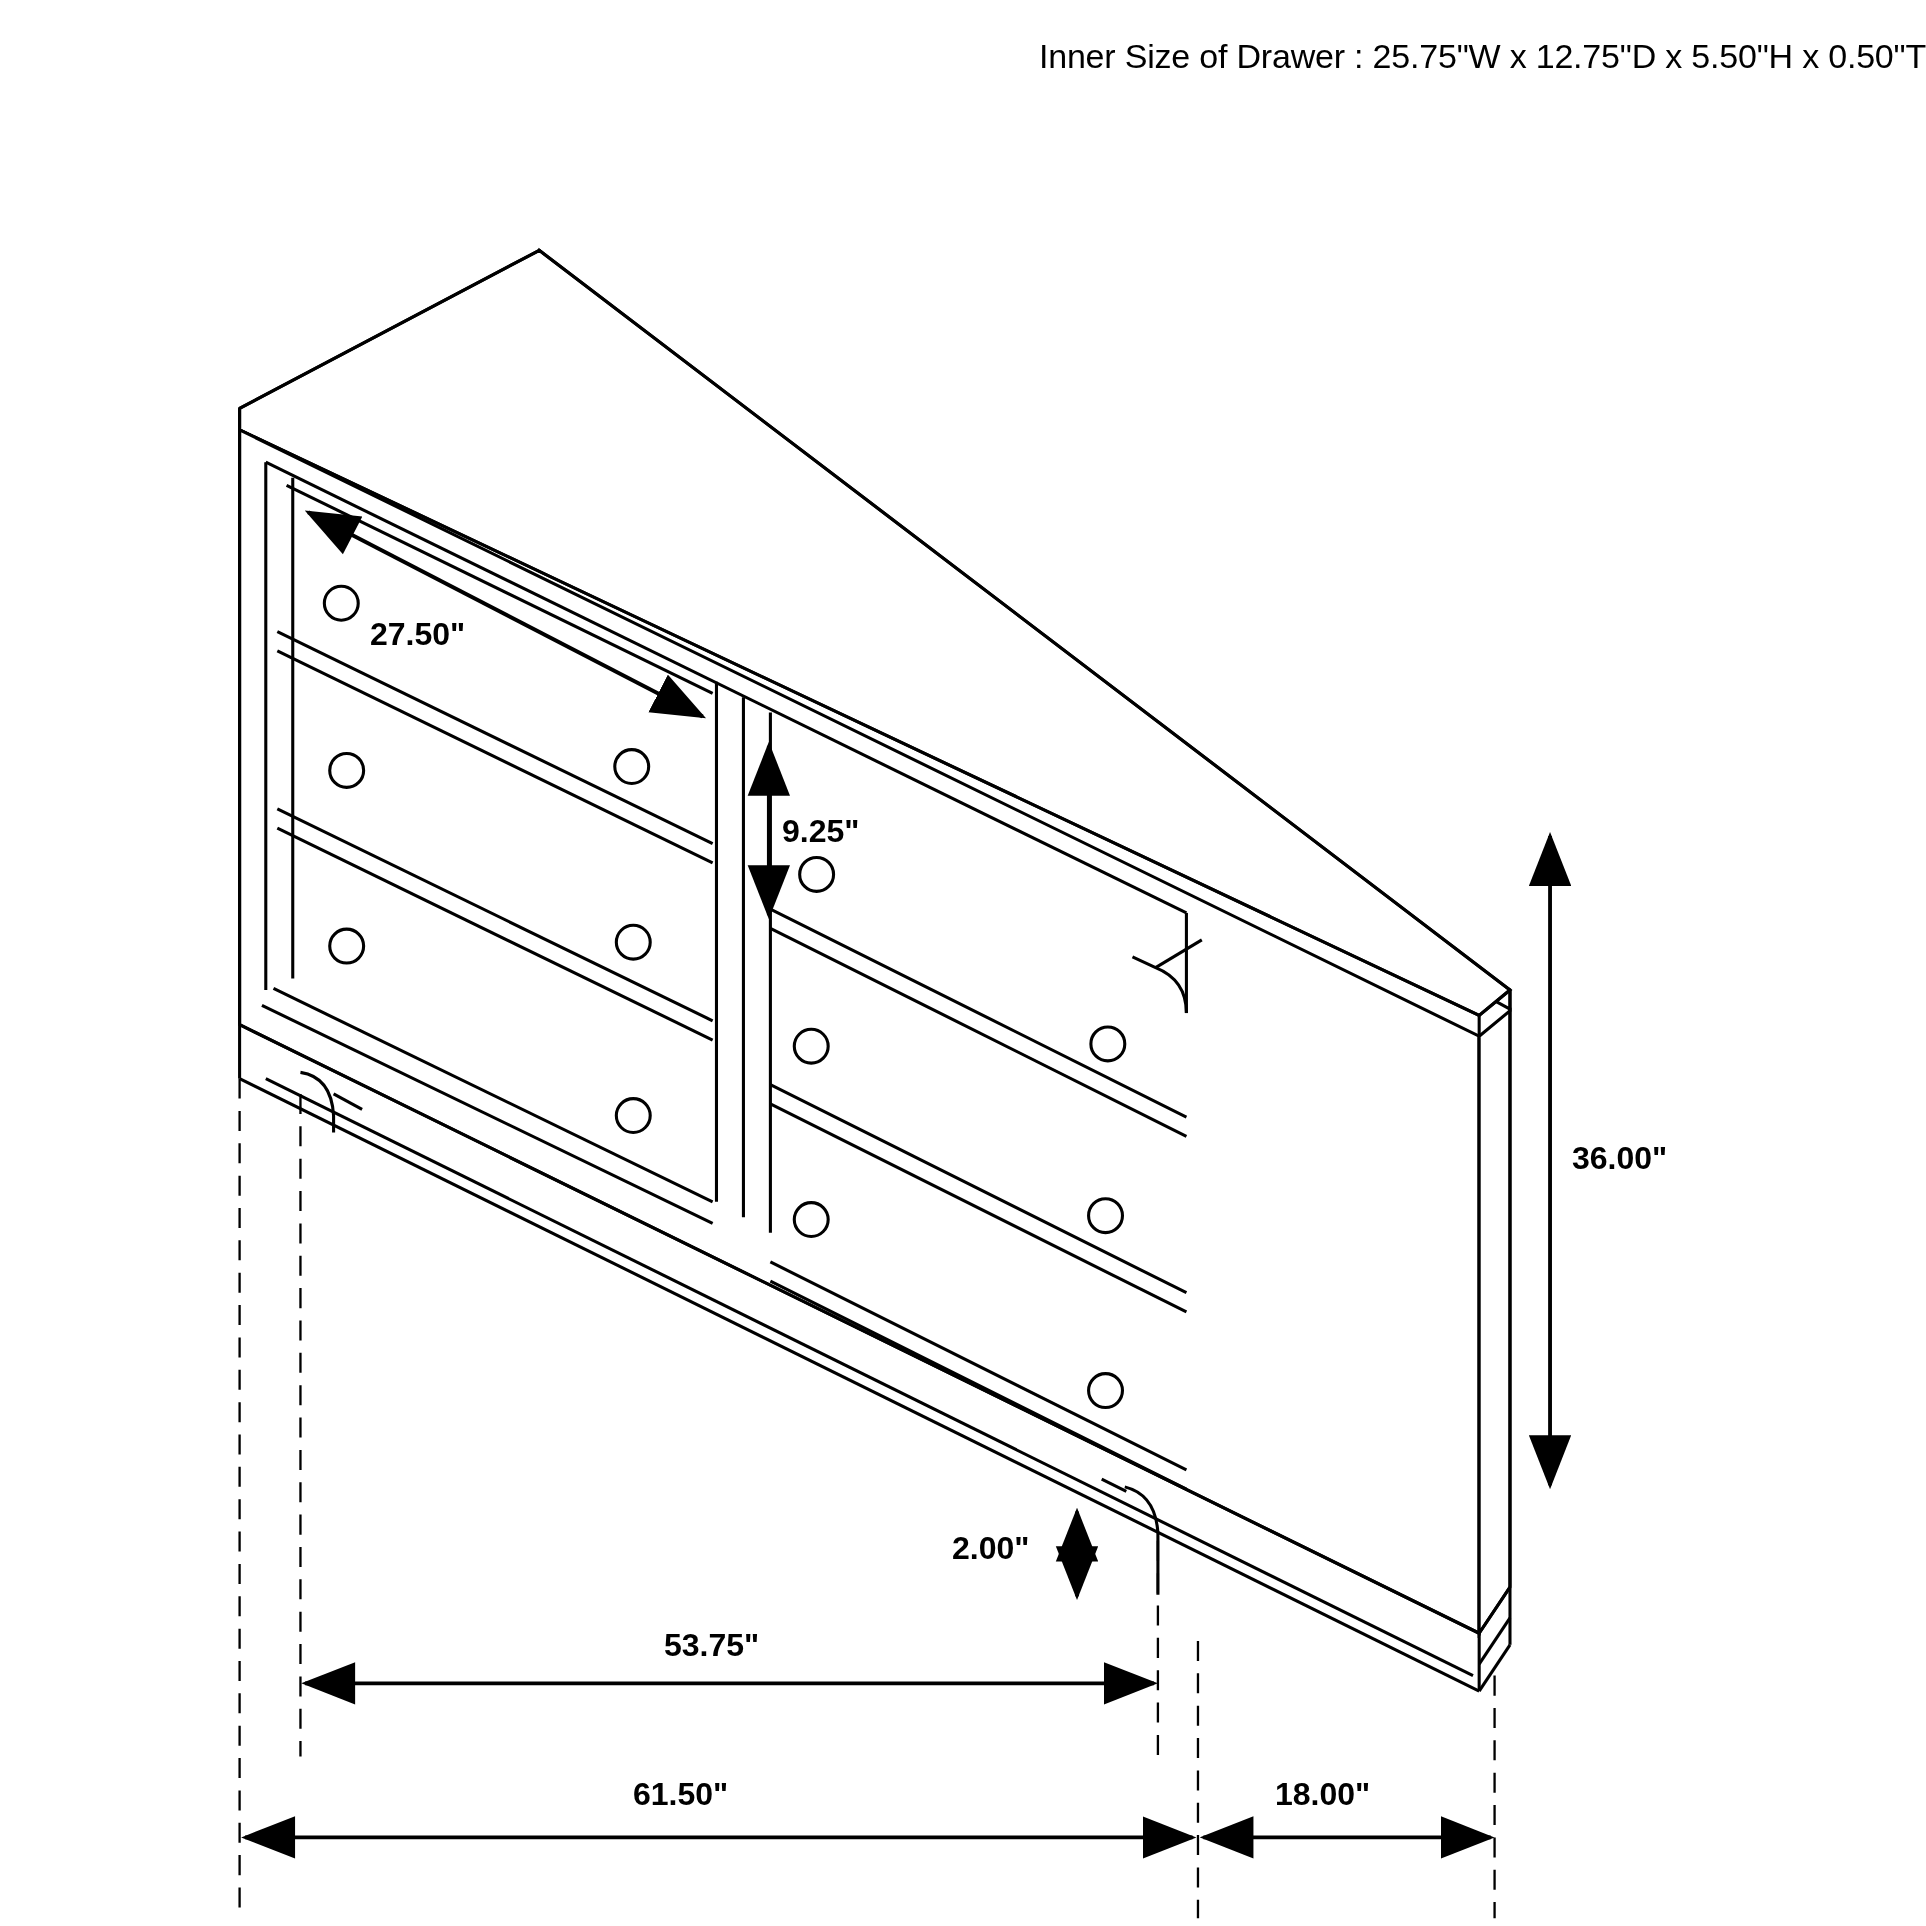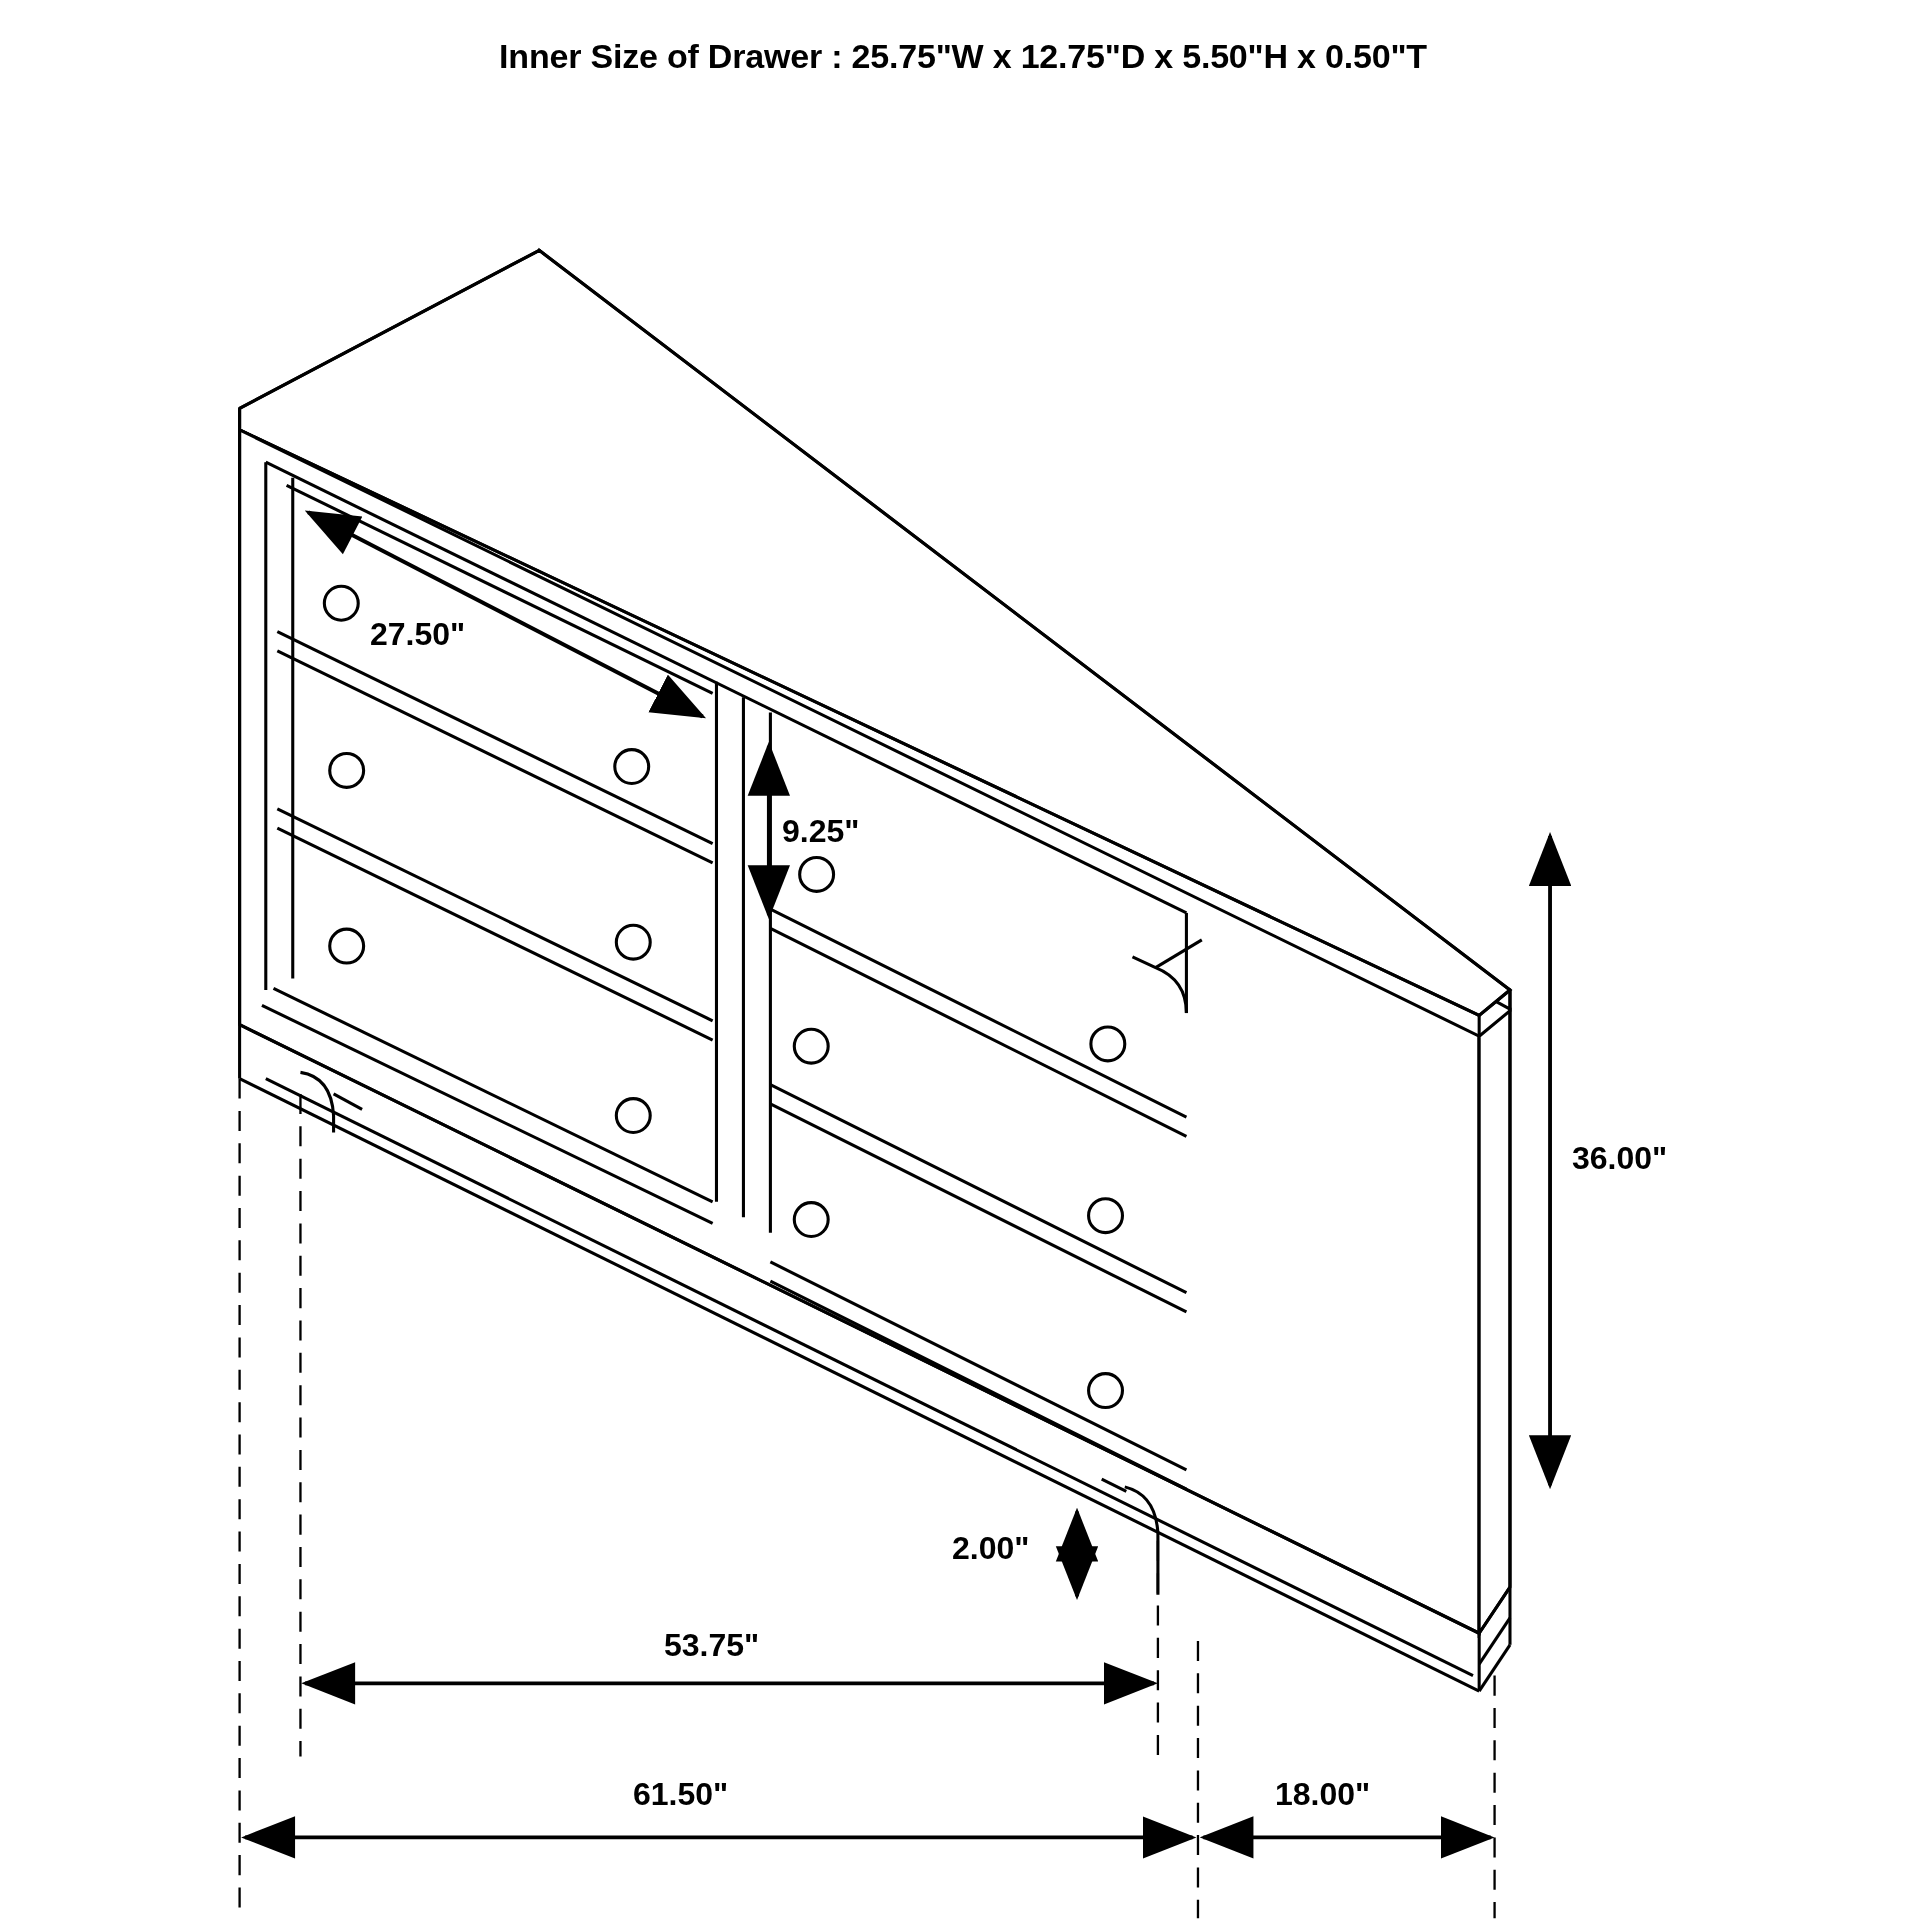--- a/index.html
+++ b/index.html
@@ -16,23 +16,23 @@
   #stage {
     position: relative;
     width: 1926px;
     height: 1926px;
   }
   #title {
     position: absolute;
     top: 37px;
     left: 0;
     width: 1926px;
-    text-align: center;
+    text-align: right;
     font-size: 34px;
-    font-weight: bold;
+    font-weight: normal;
     color: #000000;
     letter-spacing: -0.2px;
   }
   svg#drawing {
     position: absolute;
     top: 0;
     left: 0;
     width: 1926px;
     height: 1926px;
   }

